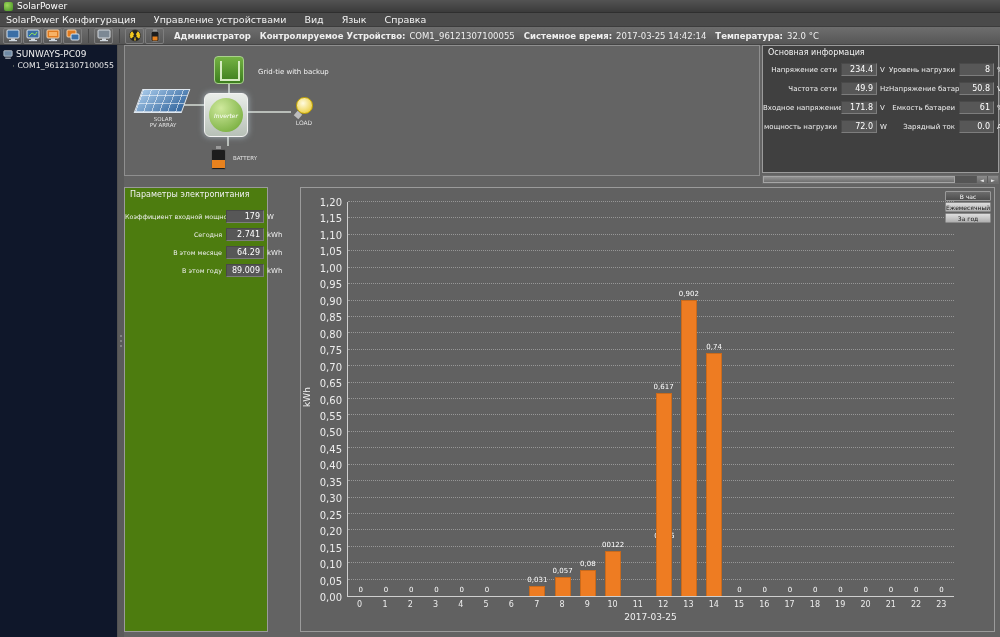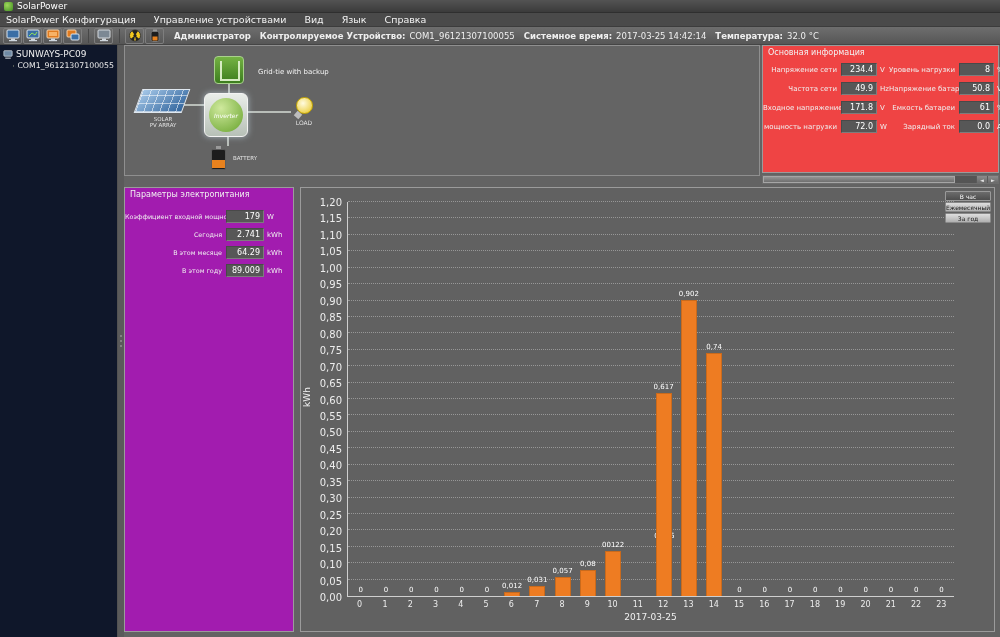--- a/index.html
+++ b/index.html
@@ -45,35 +45,35 @@
   .bulb{width:17px;height:17px;border-radius:50%;background:radial-gradient(circle at 40% 35%,#fffbe0,#e7c520);border:1px solid #c9a900;margin:1px auto 0;}
   .bulb-base{width:6px;height:6px;background:#bdbdbd;margin:-2px 0 0 4px;transform:rotate(40deg);}
   .load-label{font-size:6px;color:#e2e2e2;margin-top:1px;}
   .battery-node{position:absolute;left:84px;top:100px;width:19px;height:25px;}
   .battery-body{position:absolute;left:2px;top:3px;width:15px;height:21px;border-radius:2px;background:#1d1d1d;border:1px solid #5c5c5c;}
   .battery-band{position:absolute;left:3px;top:14px;width:13px;height:8px;background:#e8821e;}
   .battery-cap{position:absolute;left:7px;top:0;width:5px;height:3px;background:#9a9a9a;}
   .battery-label{position:absolute;left:24px;top:9px;font-size:5.5px;color:#e2e2e2;white-space:nowrap;}
 
   
-  .info-panel{position:absolute;left:762px;top:45px;width:237px;height:128px;border:1px solid #9b9b9b;background:#ef4444;}
+  .info-panel{position:absolute;left:762px;top:45px;width:237px;height:128px;border:1px solid #9b9b9b;background:#404040;}
   .panel-title{font-size:8px;color:#f2f2f2;padding:2px 0 0 5px;white-space:nowrap;}
   .info-grid{display:grid;grid-template-columns:78px 36px 12px 70px 35px 6px;align-items:center;row-gap:6px;padding-top:6px;font-size:7px;}
   .f-label{text-align:right;padding-right:4px;white-space:nowrap;color:#f0f0f0;overflow:hidden;}
   .f-value{height:13px;background:#575757;border:1px solid #494949;border-bottom-color:#7d7d7d;border-right-color:#7d7d7d;color:#fff;font-size:8px;display:flex;align-items:center;justify-content:flex-end;padding:0 3px;}
   .f-unit{padding-left:3px;font-size:7px;white-space:nowrap;}
 
   
   .hscroll{position:absolute;left:762px;top:175px;width:237px;height:9px;background:#555;border:1px solid #6d6d6d;display:flex;align-items:stretch;}
   .hscroll-thumb{width:192px;background:linear-gradient(#939393,#6f6f6f);border:1px solid #a5a5a5;}
   .hscroll-space{flex:1;}
   .hscroll-btn{width:11px;background:linear-gradient(#8c8c8c,#6a6a6a);border-left:1px solid #5a5a5a;display:flex;align-items:center;justify-content:center;font-size:5px;color:#e5e5e5;}
 
   
-  .power-panel{position:absolute;left:124px;top:187px;width:170px;height:445px;border:1px solid #9b9b9b;background:#a21caf;}
+  .power-panel{position:absolute;left:124px;top:187px;width:144px;height:445px;border:1px solid #9b9b9b;background:#4d7c0f;}
   .power-grid{display:grid;grid-template-columns:101px 38px 27px;align-items:center;row-gap:5px;margin-top:11px;font-size:6.4px;}
 
   
   .chart-panel{position:absolute;left:300px;top:187px;width:695px;height:445px;border:1px solid #9b9b9b;background:#616161;}
   .chart-buttons{position:absolute;top:3px;right:3px;display:flex;flex-direction:column;gap:1px;z-index:3;}
   .chart-btn{width:46px;height:10px;font-size:6px;display:flex;align-items:center;justify-content:center;background:linear-gradient(#dedede,#b0b0b0);color:#1a1a1a;border:1px solid #8a8a8a;border-radius:1px;white-space:nowrap;overflow:hidden;}
   .chart-btn.active{background:linear-gradient(#6c6c6c,#4e4e4e);color:#fff;border-color:#9a9a9a;}
   .ylabel{position:absolute;left:-4px;top:46%;transform:rotate(-90deg);font-size:9px;color:#f0f0f0;}
   .plot{position:absolute;left:46px;top:14px;width:607px;height:395px;border-left:1px solid #cfcfcf;border-bottom:1px solid #cfcfcf;}
   .gridline{position:absolute;left:0;width:100%;height:0;border-top:1px dotted #979797;}
@@ -358,24 +358,20 @@
         </div>
         <div class="bar" style="left: 12.5%; width: 4.16667%;">
           <div class="bar-label" style="bottom: calc(0% + 2px);">0</div>
         </div>
         <div class="bar" style="left: 16.6667%; width: 4.16667%;">
           <div class="bar-label" style="bottom: calc(0% + 2px);">0</div>
         </div>
         <div class="bar" style="left: 20.8333%; width: 4.16667%;">
           <div class="bar-label" style="bottom: calc(0% + 2px);">0</div>
         </div>
-        <div class="bar" style="left: 25%; width: 4.16667%;">
-          <div class="bar-fill" style="height: 1%; background: rgb(238, 124, 34);"></div>
-          <div class="bar-label" style="bottom: calc(1% + 2px);">0,012</div>
-        </div>
         <div class="bar" style="left: 29.1667%; width: 4.16667%;">
           <div class="bar-fill" style="height: 2.58333%; background: rgb(238, 124, 34);"></div>
           <div class="bar-label" style="bottom: calc(2.58333% + 2px);">0,031</div>
         </div>
         <div class="bar" style="left: 33.3333%; width: 4.16667%;">
           <div class="bar-fill" style="height: 4.75%; background: rgb(238, 124, 34);"></div>
           <div class="bar-label" style="bottom: calc(4.75% + 2px);">0,057</div>
         </div>
         <div class="bar" style="left: 37.5%; width: 4.16667%;">
           <div class="bar-fill" style="height: 6.66667%; background: rgb(238, 124, 34);"></div>

